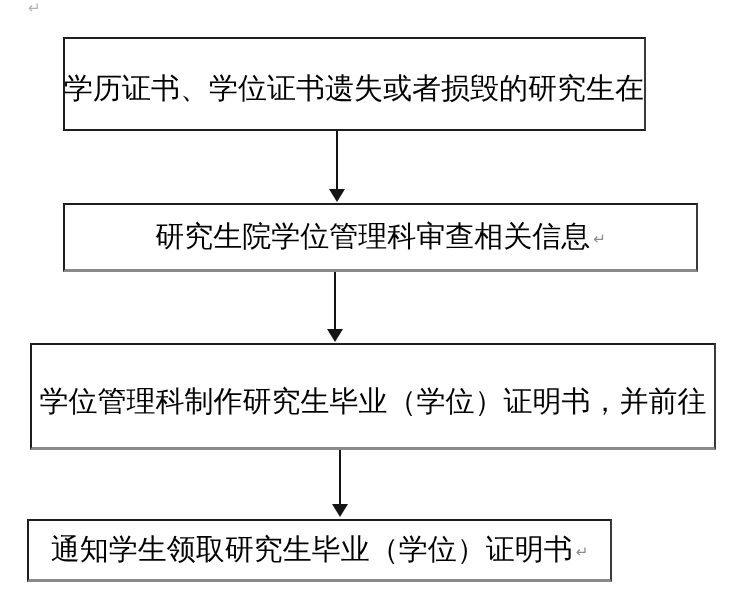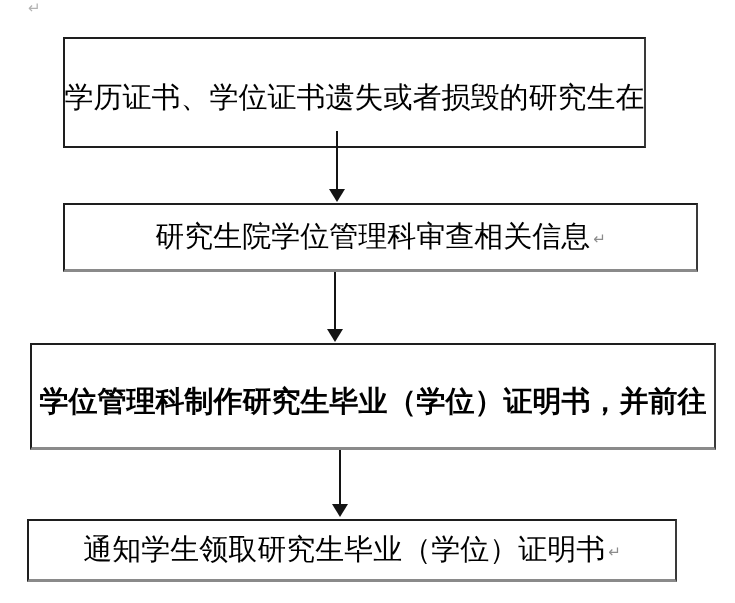--- a/index.html
+++ b/index.html
@@ -25,24 +25,24 @@
     border-right-color: #3a3a3a;
     display: flex;
     flex-direction: column;
     justify-content: center;
     align-items: center;
     text-align: center;
     font-size: 29px;
     line-height: 40px;
     white-space: nowrap;
   }
-  .box1 { left: 63px;  top: 37px;  width: 583px; height: 111px;  padding-top: 8px;  border-bottom: 2px solid #1e1e1e; }
+  .box1 { left: 63px;  top: 37px;  width: 583px; height: 94px;  padding-top: 8px;  border-bottom: 2px solid #1e1e1e; align-items: flex-end; }
   .box2 { left: 63px;  top: 203px; width: 635px; height: 69px; }
-  .box3 { left: 30px;  top: 343px; width: 686px; height: 107px; padding-top: 11px; line-height: 45px; font-weight: bold; }
-  .box4 { left: 27px;  top: 519px; width: 650px; height: 63px; }
+  .box3 { left: 30px;  top: 343px; width: 686px; height: 107px; padding-top: 11px; line-height: 45px; }
+  .box4 { left: 27px;  top: 519px; width: 585px; height: 63px; }
   .text-line { display: block; }
   .pmark {
     font-size: 15px;
     color: #8c8c8c;
     margin-left: 3px;
     vertical-align: 2px;
   }
   .pmark-floating {
     position: absolute;
     left: 28px;

